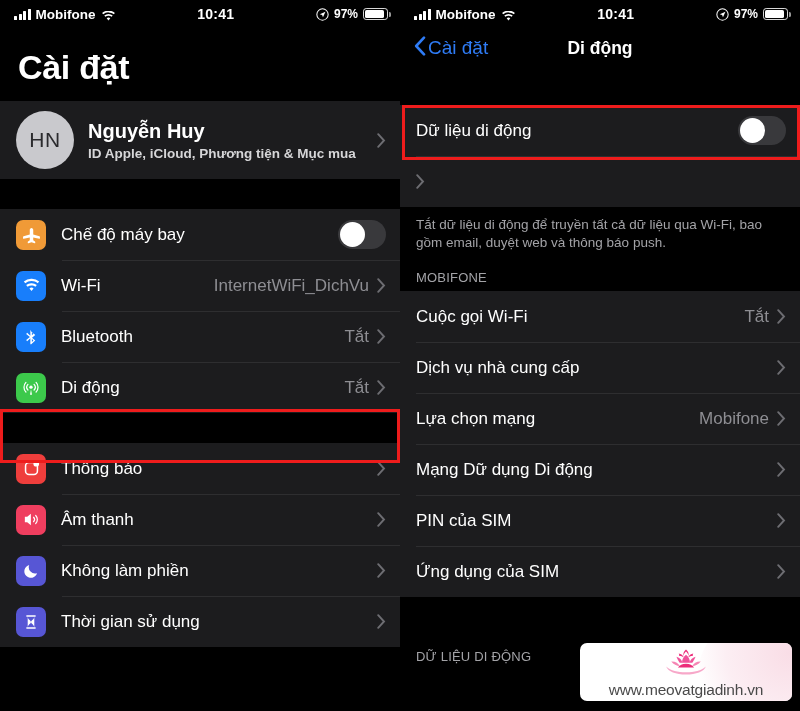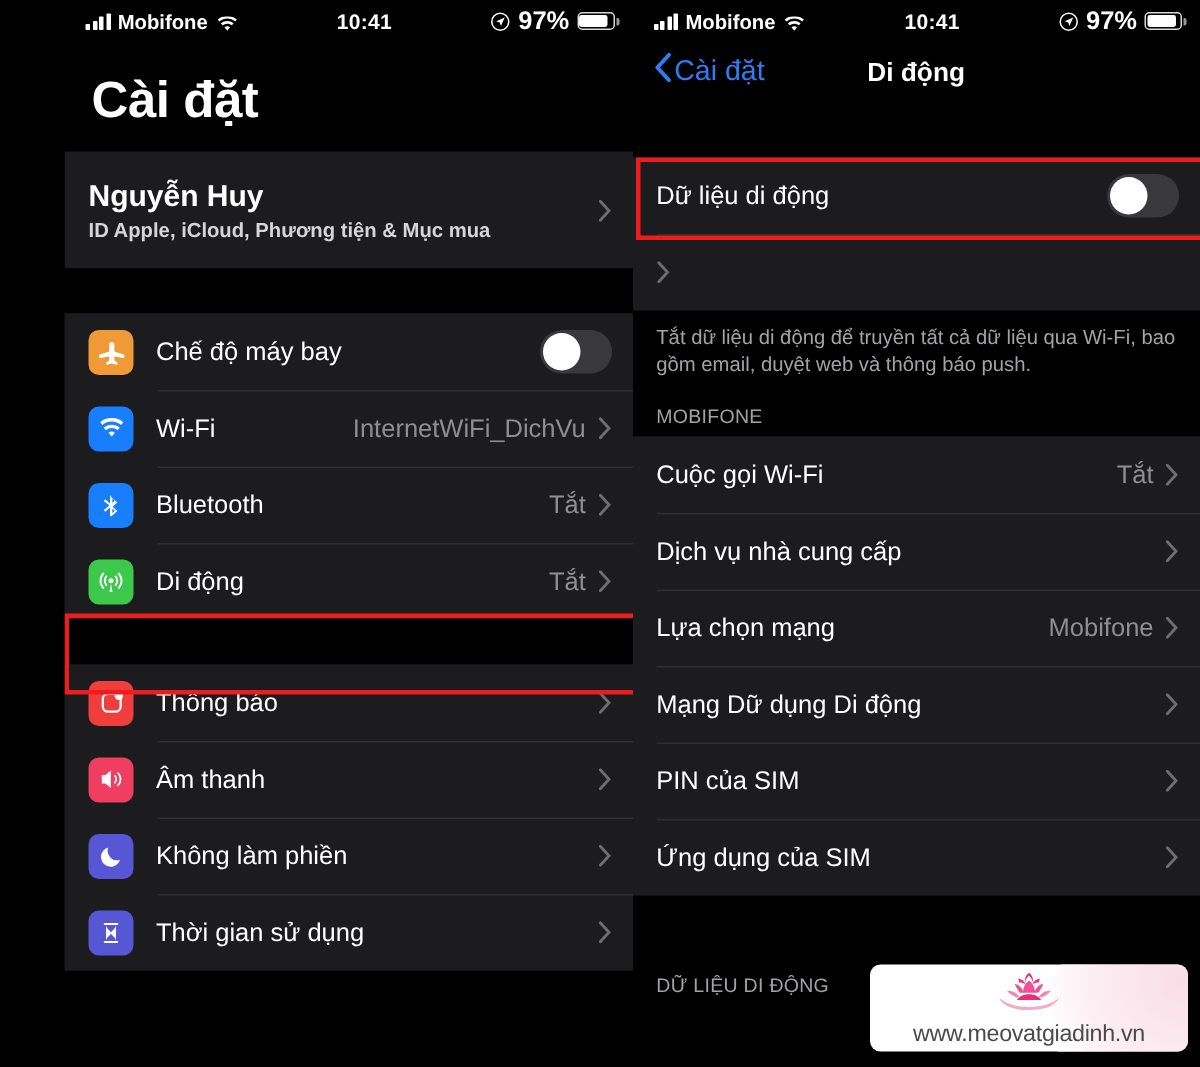--- a/index.html
+++ b/index.html
@@ -2,21 +2,21 @@
 <html><head>
 <meta charset="utf-8">
 <style>
   * { box-sizing: border-box; margin: 0; padding: 0; }
   html, body {
     width: 800px; height: 711px;
     background: #000;
     font-family: "Liberation Sans", sans-serif;
     overflow: hidden;
   }
-  .screen-pair { display: flex; width: 800px; height: 711px; padding-left: 43px; }
+  .screen-pair { display: flex; width: 800px; height: 711px; }
   .phone { width: 400px; height: 711px; background: #000; position: relative; overflow: hidden; }
 
   
   .statusbar {
     height: 28px; display: flex; align-items: center;
     padding: 0 12px 0 14px; color: #fff; font-size: 14px; font-weight: bold;
   }
   .sb-left { display: flex; align-items: center; gap: 5px; }
   .sb-center { flex: 1; text-align: center; letter-spacing: .2px; }
   .sb-right { display: flex; align-items: center; gap: 5px; }
@@ -26,21 +26,21 @@
   .bars i:nth-child(2) { height: 6px; }
   .bars i:nth-child(3) { height: 8.5px; }
   .bars i:nth-child(4) { height: 11px; }
   .carrier { font-size: 13.5px; font-weight: bold; }
   .wifi-sb { width: 15px; height: 11px; }
   .loc-ico { width: 13px; height: 13px; }
   .batt { position: relative; width: 25px; height: 12px; }
   .batt .shell { position: absolute; inset: 0; border: 1.4px solid rgba(255,255,255,.85); border-radius: 3.2px; }
   .batt .fill { position: absolute; left: 1.8px; top: 1.8px; bottom: 1.8px; width: 19px; background: #fff; border-radius: 1.6px; }
   .batt .cap { position: absolute; right: -3px; top: 3.5px; width: 2px; height: 5px; background: rgba(255,255,255,.6); border-radius: 0 1.5px 1.5px 0; }
-  .pct { font-size: 17px; font-weight: bold; }
+  .pct { font-size: 12px; font-weight: bold; }
 
   
   .big-title { color: #fff; font-size: 34px; font-weight: bold; padding: 20px 18px 14px 18px; letter-spacing: -.3px; }
 
   .group { background: #1c1c1e; }
   .gap-lg { height: 30px; background: #000; }
 
   .row {
     display: flex; align-items: center; min-height: 51px;
     padding: 0 14px 0 16px; position: relative; background: #1c1c1e;
@@ -144,20 +144,21 @@
             <span class="fill"></span>
             <span class="cap"></span>
         </span>
       </div>
     </div>
 
     <div class="big-title">Cài đặt</div>
 
     <div class="group">
       <div class="acct-row">
+        <div class="avatar">HN</div>
         <div class="acct-txt">
           <div class="acct-name">Nguyễn Huy</div>
           <div class="acct-sub">ID Apple, iCloud, Phương tiện &amp; Mục mua</div>
         </div>
         <span class="chev">
           <svg viewBox="0 0 9 15" width="9" height="15">
               <path d="M1.2 1.2L7 7.5l-5.8 6.3" fill="none" stroke="#6d6d72" stroke-width="1.9" stroke-linecap="round"></path>
             </svg>
         </span>
       </div>

